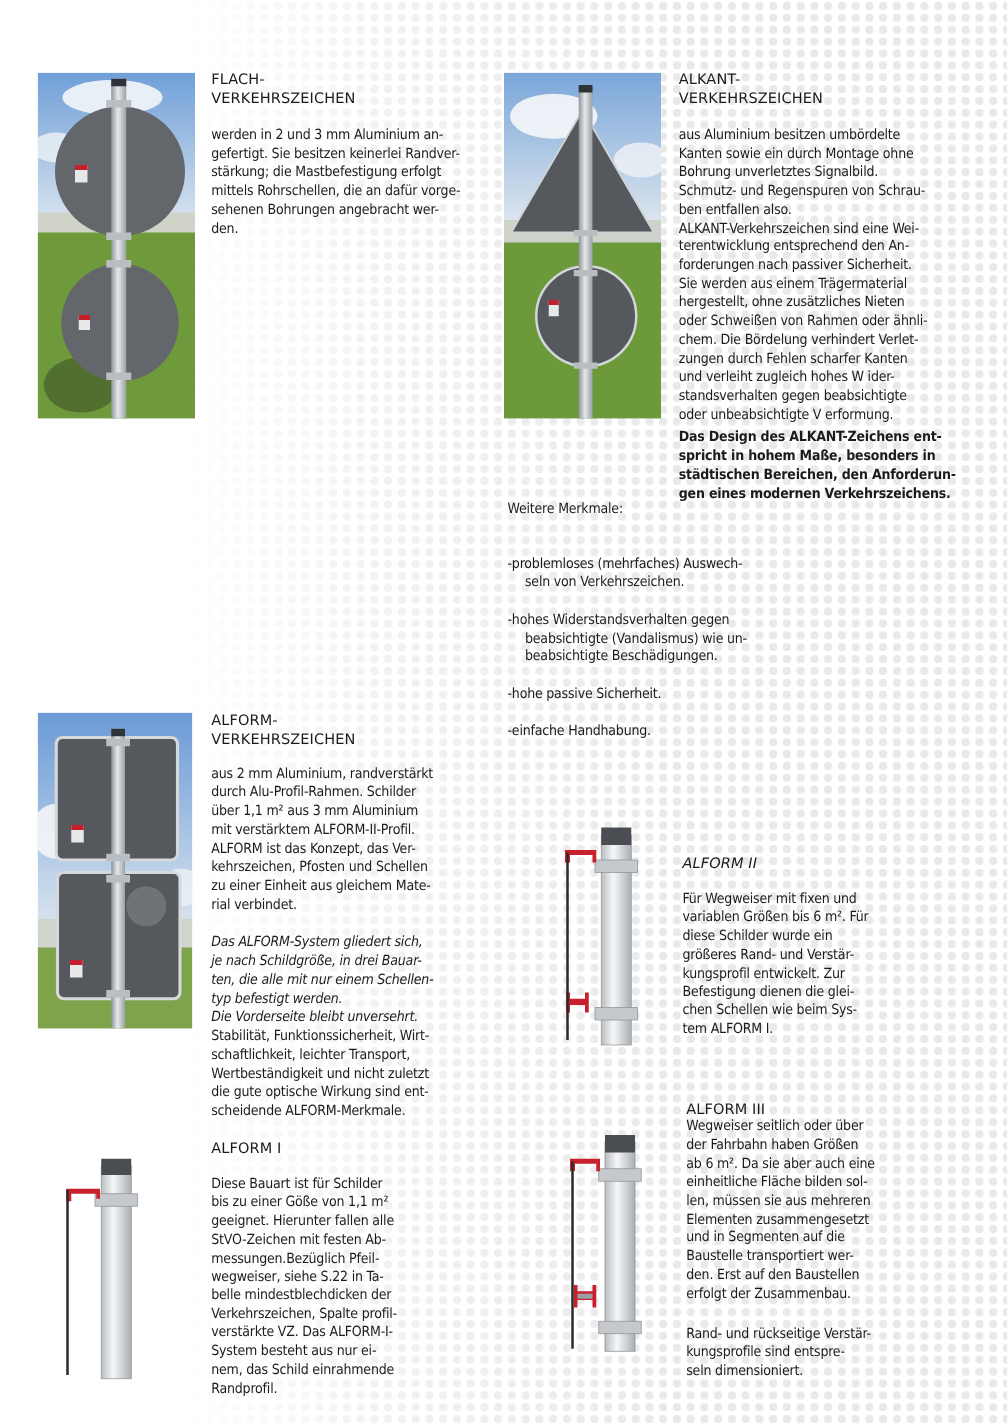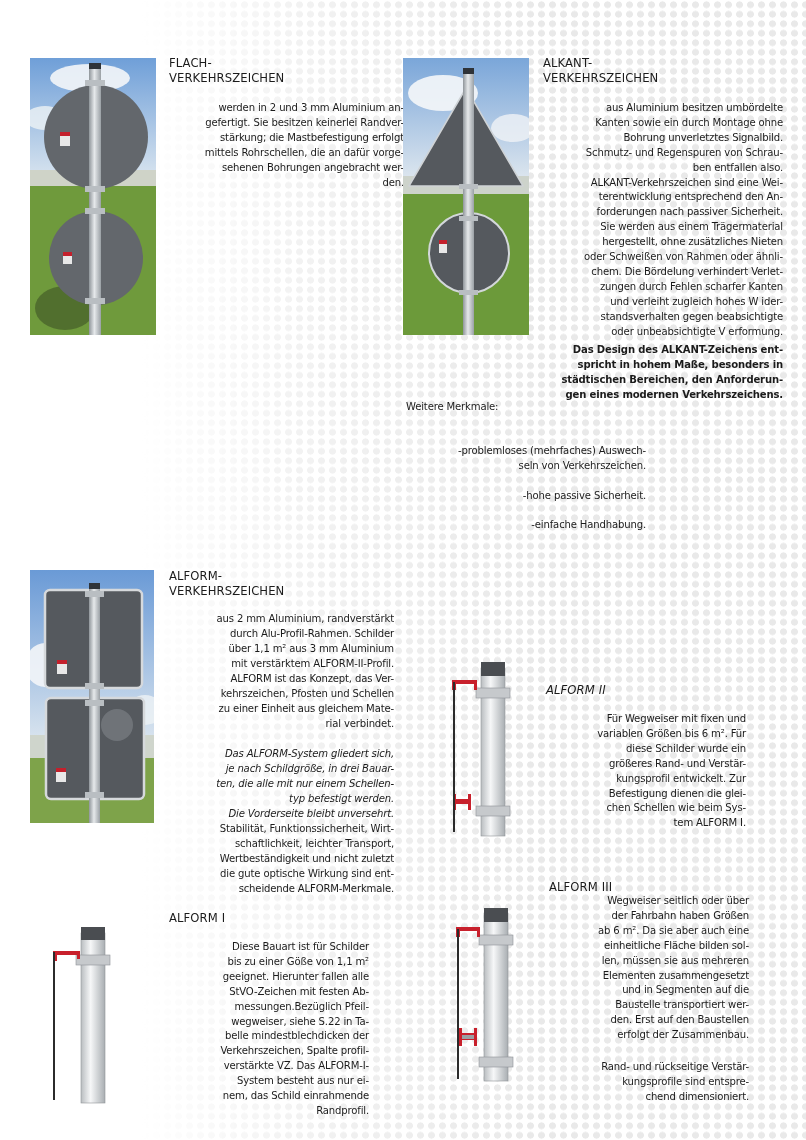--- a/index.html
+++ b/index.html
@@ -13,21 +13,21 @@
     position: absolute; left: 140px; top: 0; width: 666px; height: 1140px;
     background-image: radial-gradient(circle, #e9e9e9 3.2px, transparent 3.6px);
     background-size: 11px 9.5px;
     -webkit-mask-image: linear-gradient(to right, rgba(0,0,0,0) 0%, rgba(0,0,0,0.6) 25%, rgba(0,0,0,1) 60%);
     mask-image: linear-gradient(to right, rgba(0,0,0,0) 0%, rgba(0,0,0,0.6) 25%, rgba(0,0,0,1) 60%);
     z-index: 0;
   }
   .abs { position: absolute; z-index: 1; }
   .txt {
     font-size: 11.2px; line-height: 14.9px; letter-spacing: -0.15px;
-    white-space: pre-line; font-stretch: condensed; text-align: right;
+    white-space: pre-line; font-stretch: condensed;
   }
   .heading { font-size: 11.6px; line-height: 14.9px; white-space: pre-line; letter-spacing: 0.1px; }
   .photo { overflow: hidden; }
   .photo svg, .diagram svg { display: block; }
   .list-item { padding-left: 14px; text-indent: -14px; }
 </style>
 </head>
 <body>
 
 <div class="dots"></div>
@@ -123,20 +123,23 @@
 oder unbeabsichtigte V erformung.</div>
 <div class="abs txt" style="left:543px;top:343px;width:240px;font-weight:bold;">Das Design des ALKANT-Zeichens ent-
 spricht in hohem Maße, besonders in
 städtischen Bereichen, den Anforderun-
 gen eines modernen Verkehrszeichens.</div>
 
 <div class="abs txt" style="left:406px;top:400px;">Weitere Merkmale:</div>
 <div class="abs txt" style="left:406px;top:429px;width:240px;">
   <div class="list-item">-problemloses (mehrfaches) Auswech-
 seln von Verkehrszeichen.</div>
+  <div class="list-item">-hohes Widerstandsverhalten gegen
+beabsichtigte (Vandalismus) wie un-
+beabsichtigte Beschädigungen.</div>
   <div class="list-item">-hohe passive Sicherheit.</div>
   <div class="list-item">-einfache Handhabung.</div>
 </div>
 
 <div class="abs photo" style="left:30px;top:570px;width:124px;height:253px;">
   <svg width="124" height="253" viewBox="0 0 124 253">
     <defs>
       <linearGradient id="sky3" x1="0" y1="0" x2="0" y2="1">
           <stop offset="0" stop-color="#6a9ad6"></stop>
           <stop offset="1" stop-color="#dce6ef"></stop>
@@ -271,13 +274,13 @@
 ab 6 m². Da sie aber auch eine
 einheitliche Fläche bilden sol-
 len, müssen sie aus mehreren
 Elementen zusammengesetzt
 und in Segmenten auf die
 Baustelle transportiert wer-
 den. Erst auf den Baustellen
 erfolgt der Zusammenbau.</div>
 <div class="abs txt" style="left:549px;top:1060px;width:200px;">Rand- und rückseitige Verstär-
 kungsprofile sind entspre-
-chend dimensioniert.</div>
+seln dimensioniert.</div>
 
 </body></html>

